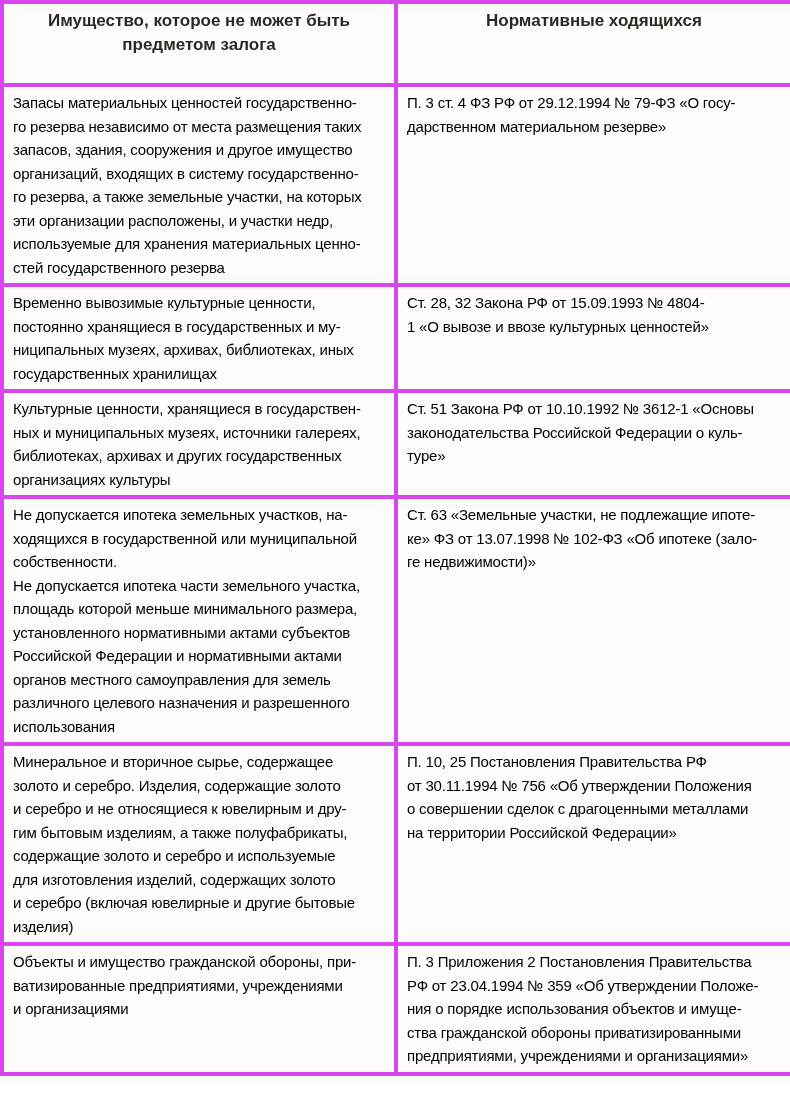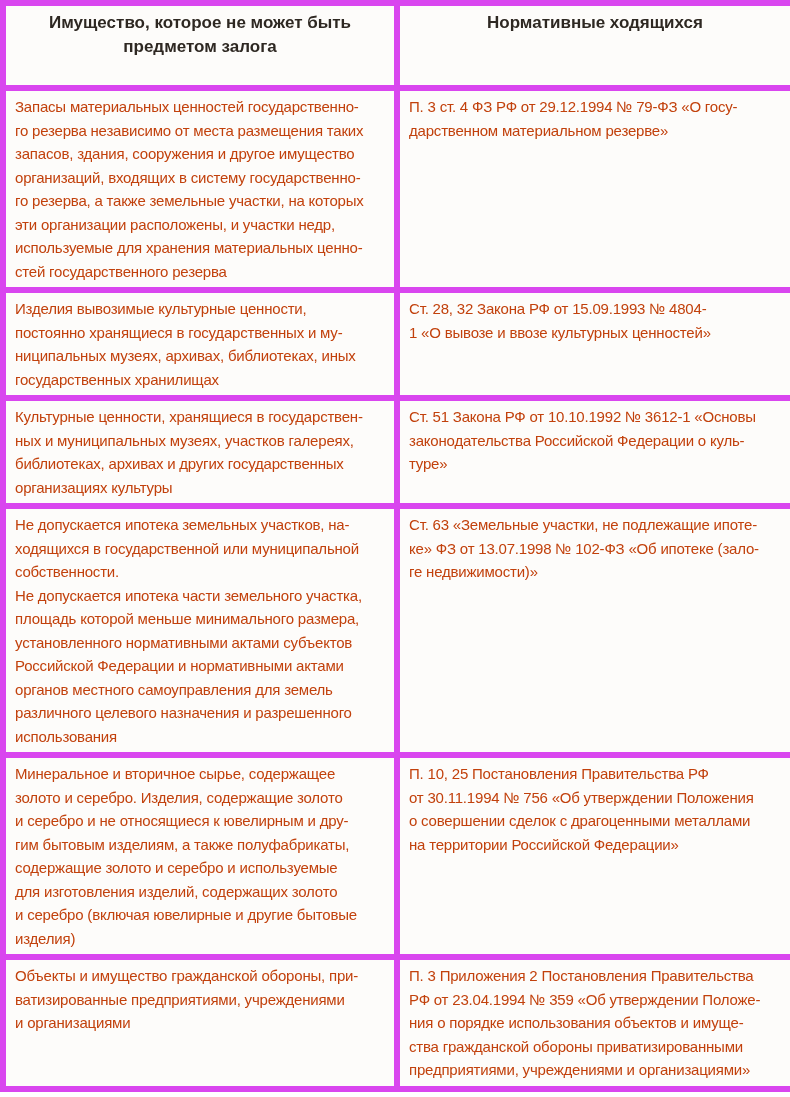--- a/index.html
+++ b/index.html
@@ -17,41 +17,41 @@
   table.doc-table {
     width: 790px;
     table-layout: fixed;
     border-collapse: collapse;
     background: #fdfcfa;
     border: 3px solid #332d27;
   }
   col.c-property { width: 394px; }
   col.c-source   { width: 396px; }
   th, td {
-    border: 6px solid #d946ef;
+    border: 4px solid #d946ef;
     vertical-align: top;
     box-sizing: border-box;
     overflow: hidden;
   }
   th {
     font-size: 17px;
     font-weight: bold;
     text-align: center;
     line-height: 24px;
     padding: 5px 6px 26px 6px;
     white-space: pre-line;
     color: #2e2822;
   }
   td {
     font-size: 15px;
     line-height: 23.5px;
     letter-spacing: -0.2px;
     padding: 4px 8px 4px 9px;
     white-space: pre;
-    color: #c2410c;
+    color: #000000;
   }
 </style>
 </head>
 <body>
 
 <table class="doc-table">
   <colgroup>
     <col class="c-property">
     <col class="c-source">
   </colgroup>
@@ -69,30 +69,30 @@
 запасов, здания, сооружения и другое имущество
 организаций, входящих в систему государственно-
 го резерва, а также земельные участки, на которых
 эти организации расположены, и участки недр,
 используемые для хранения материальных ценно-
 стей государственного резерва</td>
       <td>П. 3 ст. 4 ФЗ РФ от 29.12.1994 № 79-ФЗ «О госу-
 дарственном материальном резерве»</td>
     </tr>
     <tr>
-      <td>Изделия вывозимые культурные ценности,
+      <td>Временно вывозимые культурные ценности,
 постоянно хранящиеся в государственных и му-
 ниципальных музеях, архивах, библиотеках, иных
 государственных хранилищах</td>
       <td>Ст. 28, 32 Закона РФ от 15.09.1993 № 4804-
 1 «О вывозе и ввозе культурных ценностей»</td>
     </tr>
     <tr>
       <td>Культурные ценности, хранящиеся в государствен-
-ных и муниципальных музеях, участков галереях,
+ных и муниципальных музеях, источники галереях,
 библиотеках, архивах и других государственных
 организациях культуры</td>
       <td>Ст. 51 Закона РФ от 10.10.1992 № 3612-1 «Основы
 законодательства Российской Федерации о куль-
 туре»</td>
     </tr>
     <tr>
       <td>Не допускается ипотека земельных участков, на-
 ходящихся в государственной или муниципальной
 собственности.

